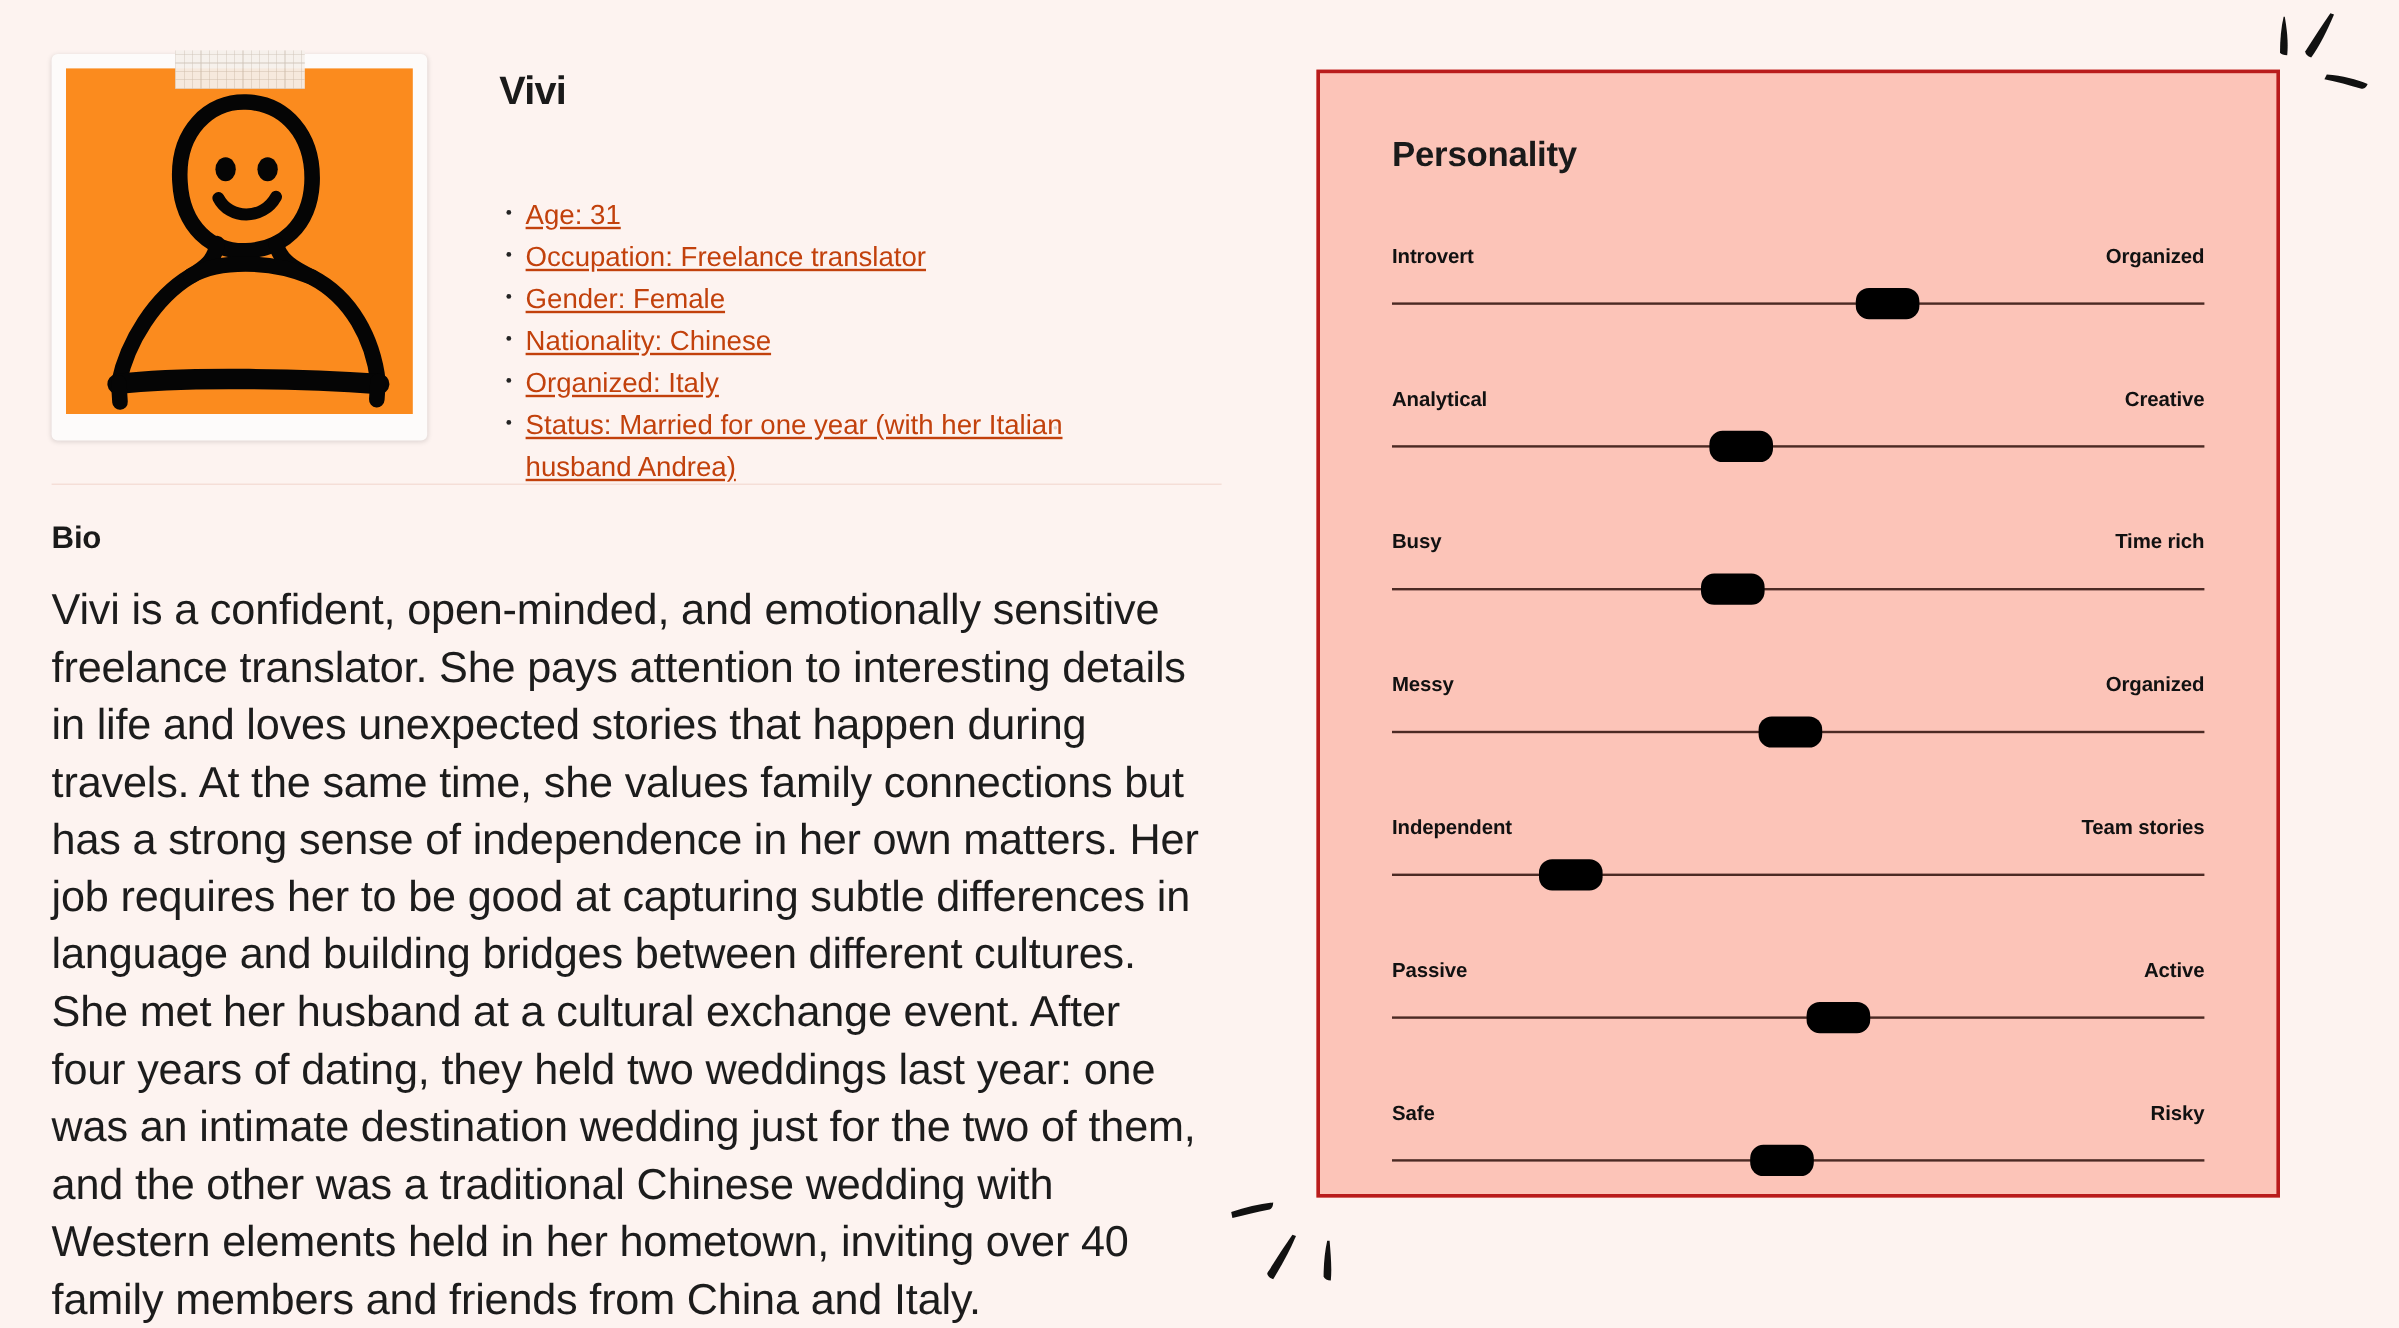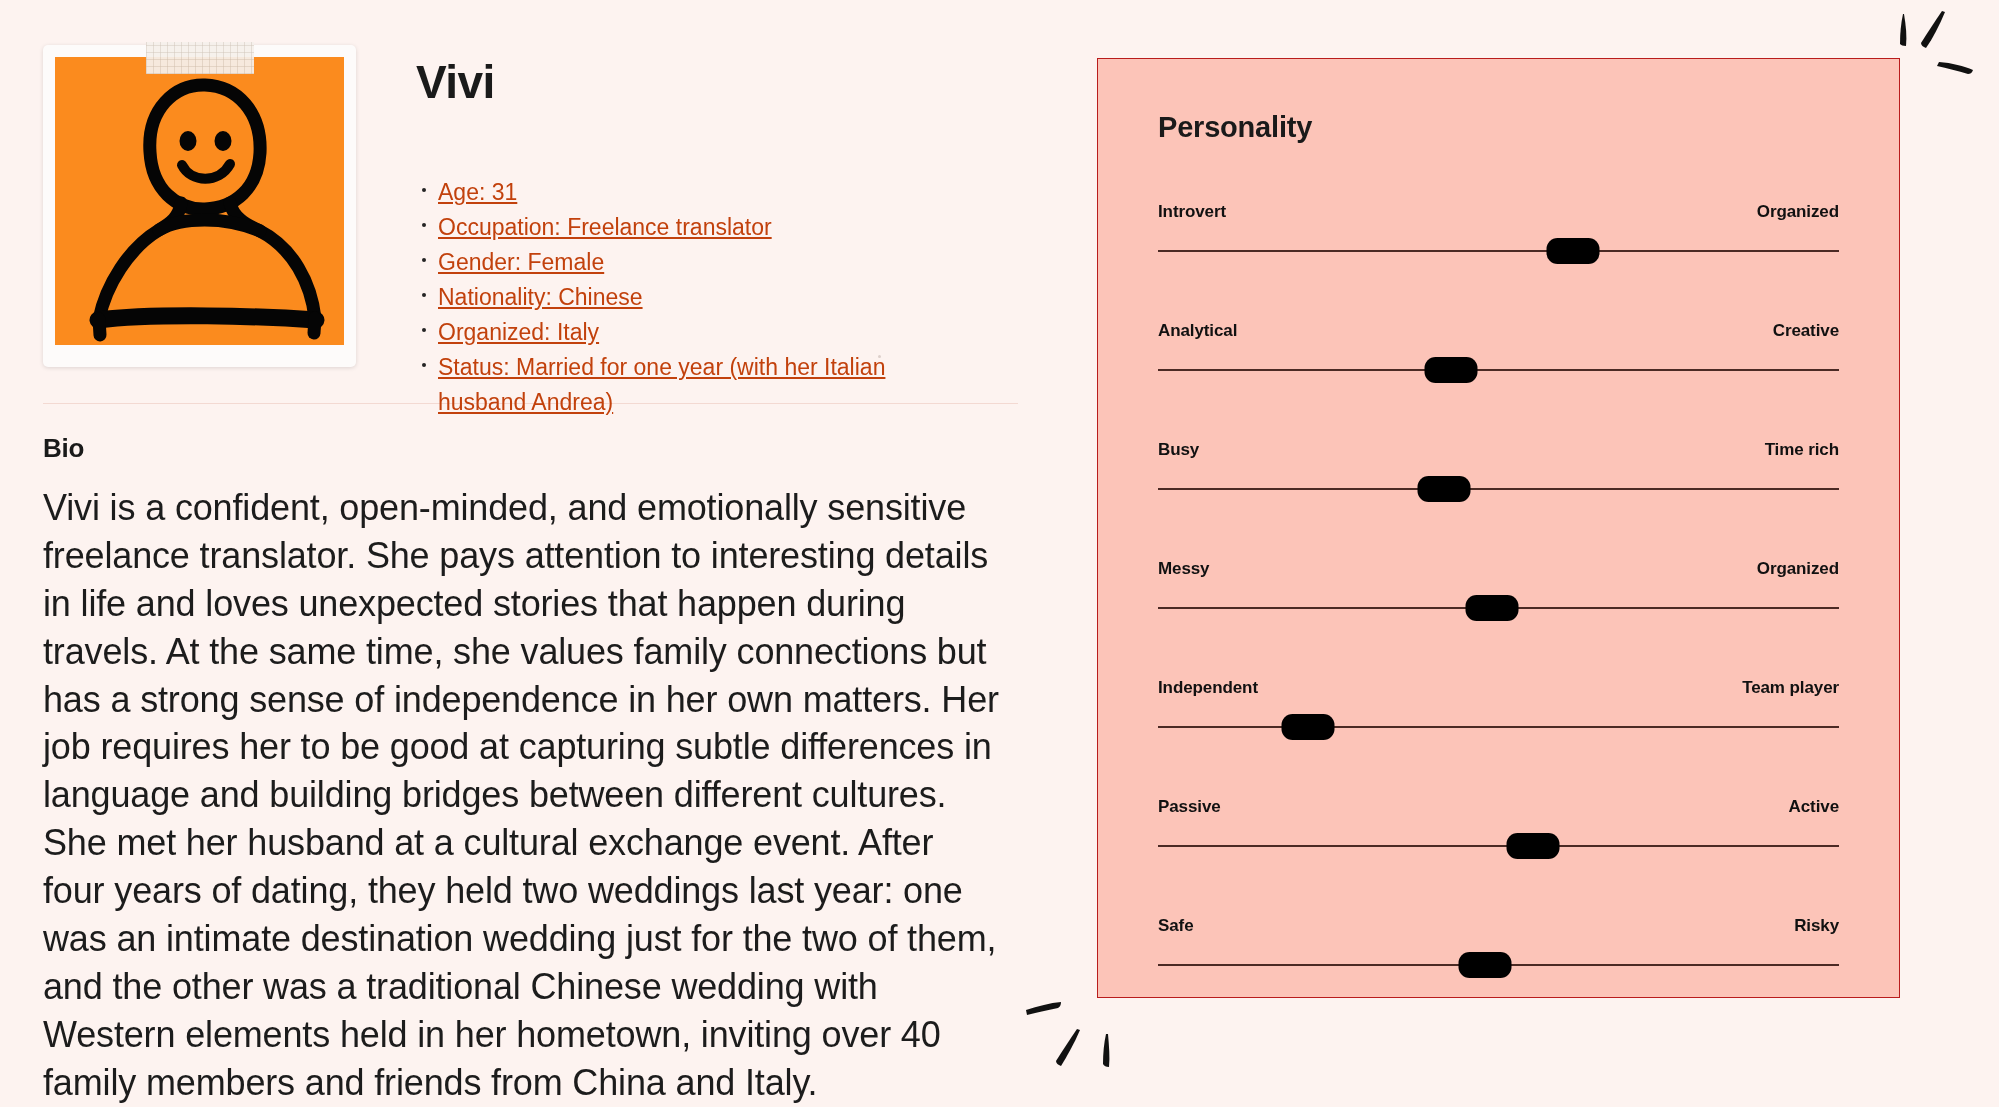--- a/index.html
+++ b/index.html
@@ -66,21 +66,21 @@
     opacity: .93;
     z-index: 4;
   }
 
   
   #profile-meta {
     padding-top: 14px;
     flex: 1 1 auto;
   }
   #person-name {
-    font-size: 46px;
+    font-size: 33px;
     font-weight: 700;
     letter-spacing: -0.6px;
     line-height: 1;
     margin-bottom: 70px;
   }
   #fact-list {
     list-style: none;
   }
   #fact-list li {
     position: relative;
@@ -136,21 +136,21 @@
   }
 
   
   #personality-card {
     position: absolute;
     left: 1097px;
     top: 58px;
     width: 803px;
     height: 940px;
     background: #fcc4b8;
-    border: 1px solid #b91c1c;
+    border: 3px solid #b91c1c;
     padding: 52px 60px 0 60px;
   }
   #personality-title {
     font-size: 29px;
     font-weight: 700;
     letter-spacing: -0.2px;
     margin-bottom: 58px;
   }
 
   .trait-row { margin-bottom: 57px; }
@@ -287,21 +287,21 @@
           <span>Messy</span>
           <span>Organized</span>
         </div>
         <div class="trait-track">
           <div class="trait-thumb" style="left: 49%;"></div>
         </div>
       </div>
       <div class="trait-row">
         <div class="trait-labels">
           <span>Independent</span>
-          <span>Team player</span>
+          <span>Team stories</span>
         </div>
         <div class="trait-track">
           <div class="trait-thumb" style="left: 22%;"></div>
         </div>
       </div>
       <div class="trait-row">
         <div class="trait-labels">
           <span>Passive</span>
           <span>Active</span>
         </div>

